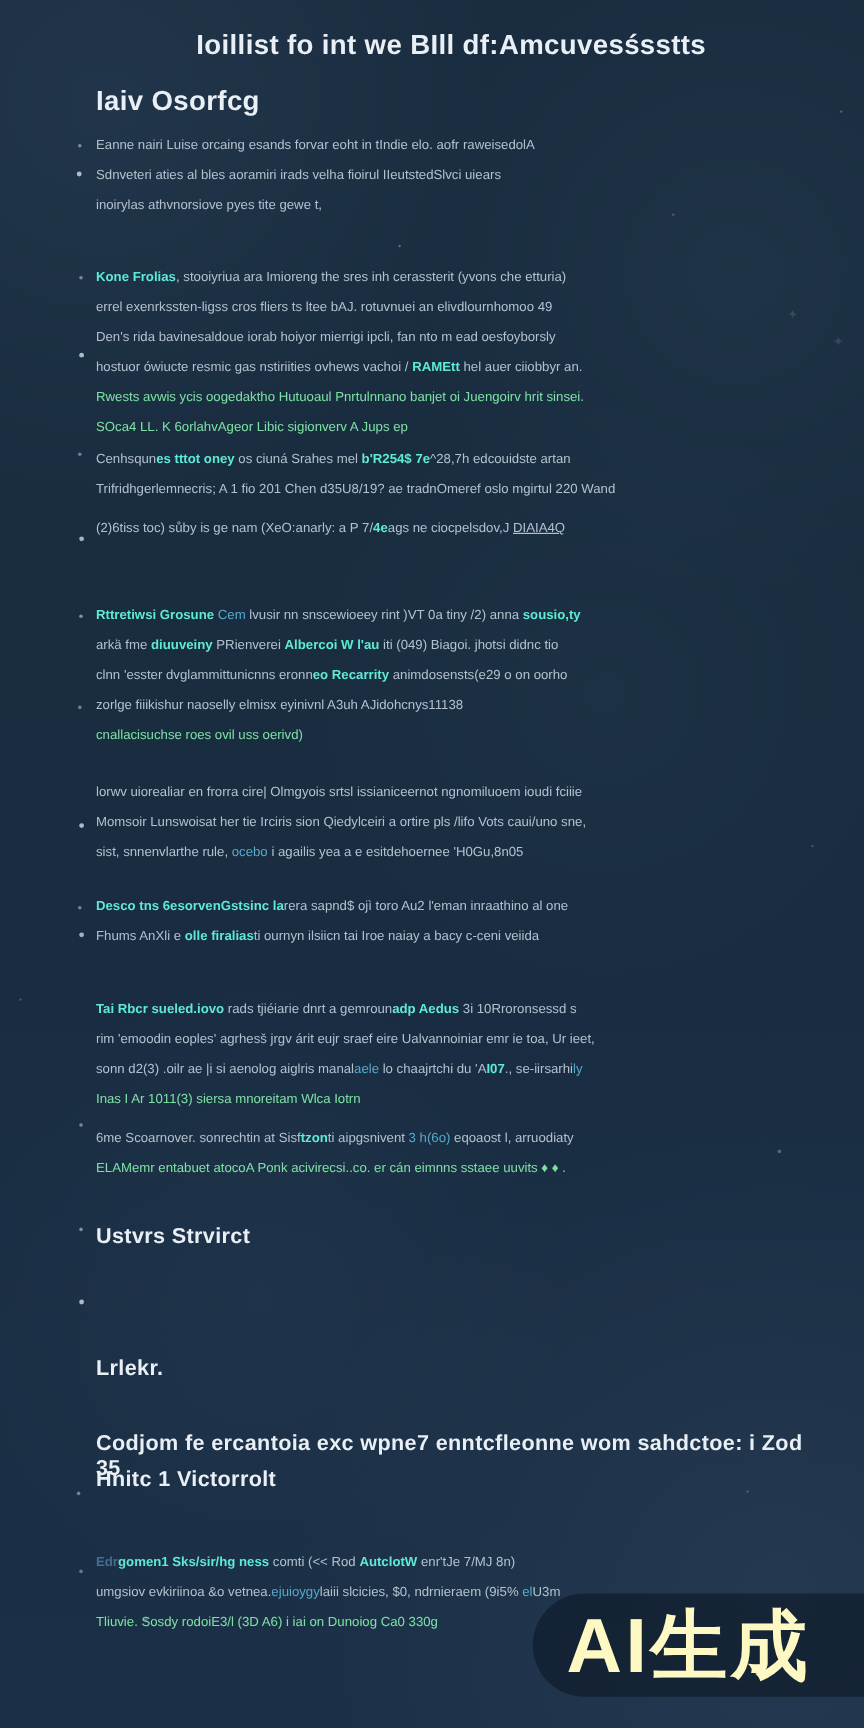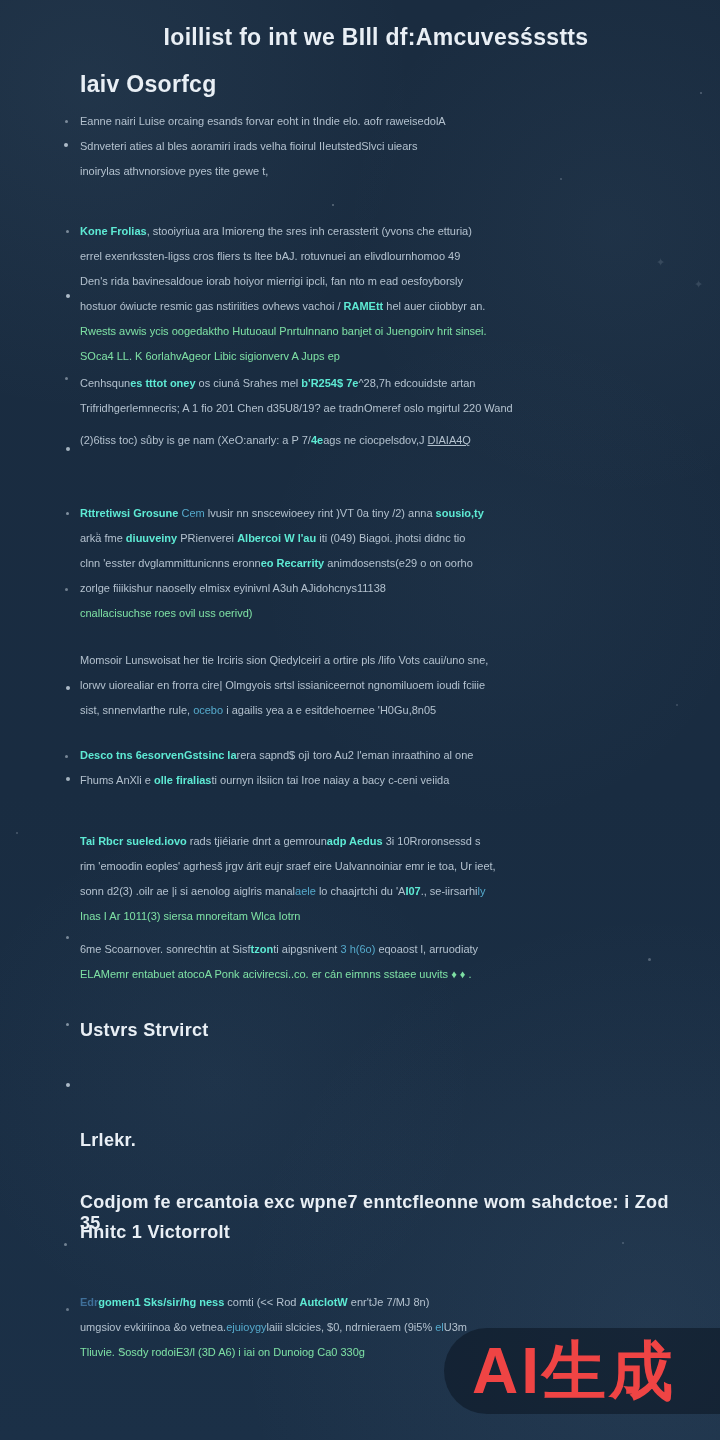--- a/index.html
+++ b/index.html
@@ -40,21 +40,21 @@
   .speck{position:absolute;border-radius:50%;background:#dbe6ef;}
   .star{position:absolute;color:#cfdce8;opacity:.14;font-size:11px;}
   
   .wm-pill{
     position:absolute;top:1328px;left:444px;width:330px;height:86px;
     background:rgba(10,19,30,0.52);border-radius:46px;
     display:flex;align-items:center;justify-content:flex-start;
     padding-left:28px;box-sizing:border-box;
   }
   .wm-text{
-    font-size:64px;font-weight:bold;color:#ef4444;letter-spacing:3px;
+    font-size:64px;font-weight:bold;color:#fef9c3;letter-spacing:3px;
     font-family:"Liberation Sans",sans-serif;line-height:1;
   }
 </style>
 </head>
 <body>
 
 <div class="speck" style="left:332px;top:204px;width:2px;height:2px;opacity:.35;"></div>
 <div class="speck" style="left:560px;top:178px;width:2px;height:2px;opacity:.25;"></div>
 <div class="speck" style="left:700px;top:92px;width:2px;height:2px;opacity:.3;"></div>
 <div class="speck" style="left:96px;top:532px;width:2px;height:2px;opacity:.25;"></div>
@@ -105,22 +105,22 @@
       <div class="line gap"><span>(2)6tiss toc) sůby is ge nam (XeO:anarly: a P 7/</span><span class="s-b">4e</span><span>ags ne ciocpelsdov,J </span><span class="s-u">DIAIA4Q</span></div>
     </div>
     <div class="para b5">
       <div class="line"><span class="s-b">Rttretiwsi Grosune </span><span class="s-c">Cem</span><span> lvusir nn snscewioeey rint )VT 0a tiny /2)  anna </span><span class="s-b">sousio,ty</span></div>
       <div class="line"><span>arkä fme </span><span class="s-b">diuuveiny</span><span> PRienverei </span><span class="s-b">Albercoi W l'au</span><span> iti (049) Biagoi. jhotsi didnc tio</span></div>
       <div class="line"><span>clnn 'esster dvglammittunicnns eronn</span><span class="s-b">eo Recarrity</span><span> animdosensts(e29 o on oorho</span></div>
       <div class="line"><span>zorlge fiiikishur naoselly elmisx eyinivnl A3uh AJidohcnys11138</span></div>
       <div class="line dim"><span>cnallacisuchse roes ovil uss oerivd)</span></div>
     </div>
     <div class="para b6">
+      <div class="line"><span>lorwv uiorealiar en frorra cire| Olmgyois srtsl issianiceernot ngnomiluoem ioudi fciiie</span></div>
       <div class="line"><span>Momsoir Lunswoisat her tie Irciris sion Qiedylceiri a ortire pls /lifo Vots caui/uno sne,</span></div>
-      <div class="line"><span>lorwv uiorealiar en frorra cire| Olmgyois srtsl issianiceernot ngnomiluoem ioudi fciiie</span></div>
       <div class="line"><span>sist, snnenvlarthe rule, </span><span class="s-c">ocebo</span><span> i agailis yea a e esitdehoernee    'H0Gu,8n05</span></div>
     </div>
     <div class="para b7">
       <div class="line"><span class="s-b">Desco tns 6esorvenGstsinc la</span><span>rera sapnd$ ojì toro Au2 l'eman inraathino al one</span></div>
       <div class="line"><span>Fhums AnXli e </span><span class="s-b">olle firalias</span><span>ti ournyn ilsiicn tai Iroe naiay a bacy c-ceni veiida</span></div>
     </div>
     <div class="para b8">
       <div class="line"><span class="s-b">Tai Rbcr sueled.iovo</span><span> rads tjiéiarie dnrt a gemroun</span><span class="s-b">adp Aedus</span><span> 3i 10Rroronsessd s</span></div>
       <div class="line"><span>rim 'emoodin eoples' agrhesš jrgv árit eujr sraef eire Ualvannoiniar emr ie toa, Ur ieet,</span></div>
       <div class="line"><span>sonn d2(3) .oilr ae |i si aenolog aiglris manal</span><span class="s-c">aele</span><span> lo chaajrtchi du 'A</span><span class="s-b">I07</span><span>., se-iirsarhi</span><span class="s-c">ly</span></div>

